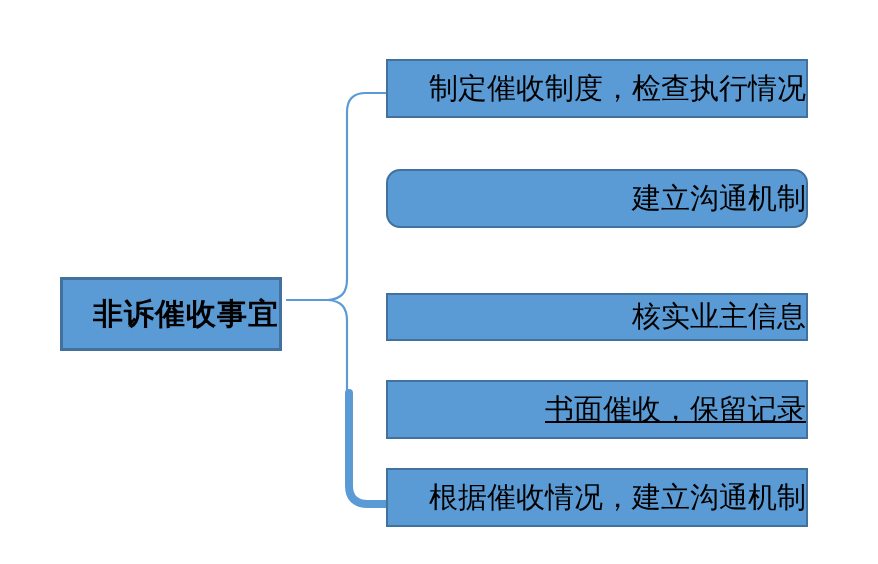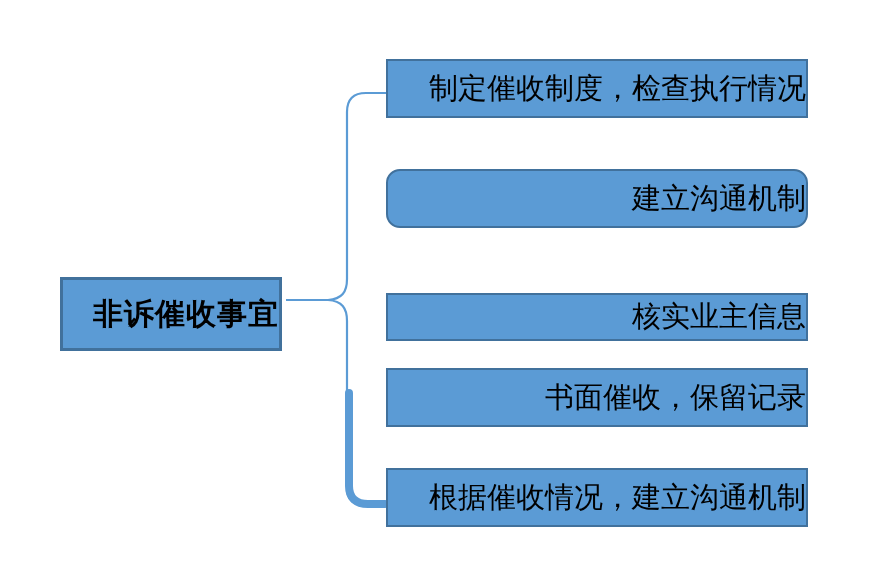--- a/index.html
+++ b/index.html
@@ -43,21 +43,21 @@
     left:386px;width:422px;height:59px;
     border:2px solid var(--node-border);
     justify-content:flex-end;
     padding-left:25px;
     font-family:"Liberation Serif","DejaVu Serif",serif;
     font-weight:normal;font-size:29px;
   }
   .child-1{top:59px;}
   .child-2{top:169px;border-radius:14px;}
   .child-3{top:267px;height:48px;margin-top:26px;}
-  .child-4{top:368px;}
+  .child-4{top:380px;text-decoration:underline;}
   .child-5{top:468px;}
   .node-label{white-space:nowrap;}
 </style>
 </head>
 <body>
 
 <div id="canvas">
 
   <svg id="connector-svg" viewBox="0 0 878 564" xmlns="http://www.w3.org/2000/svg" aria-hidden="true">
     <path class="conn" d="M 286 300 L 328 300 C 342 299 347 292 347 279 L 347 112 C 347 100 353 93 366 93 L 386 93"></path>

